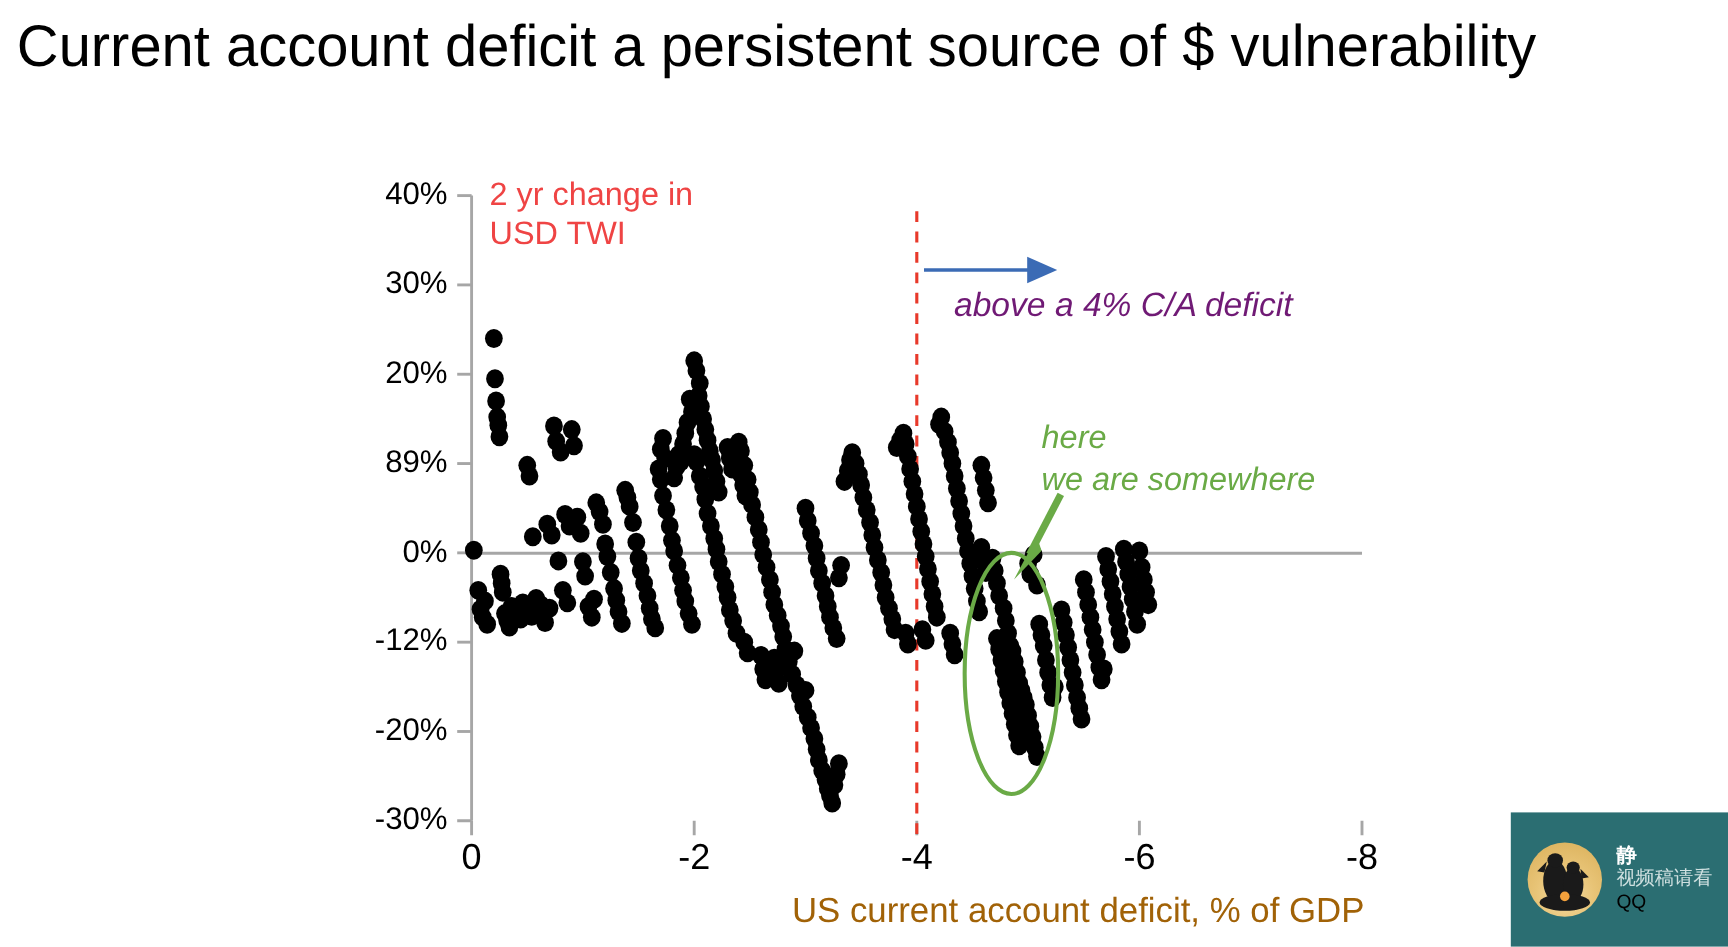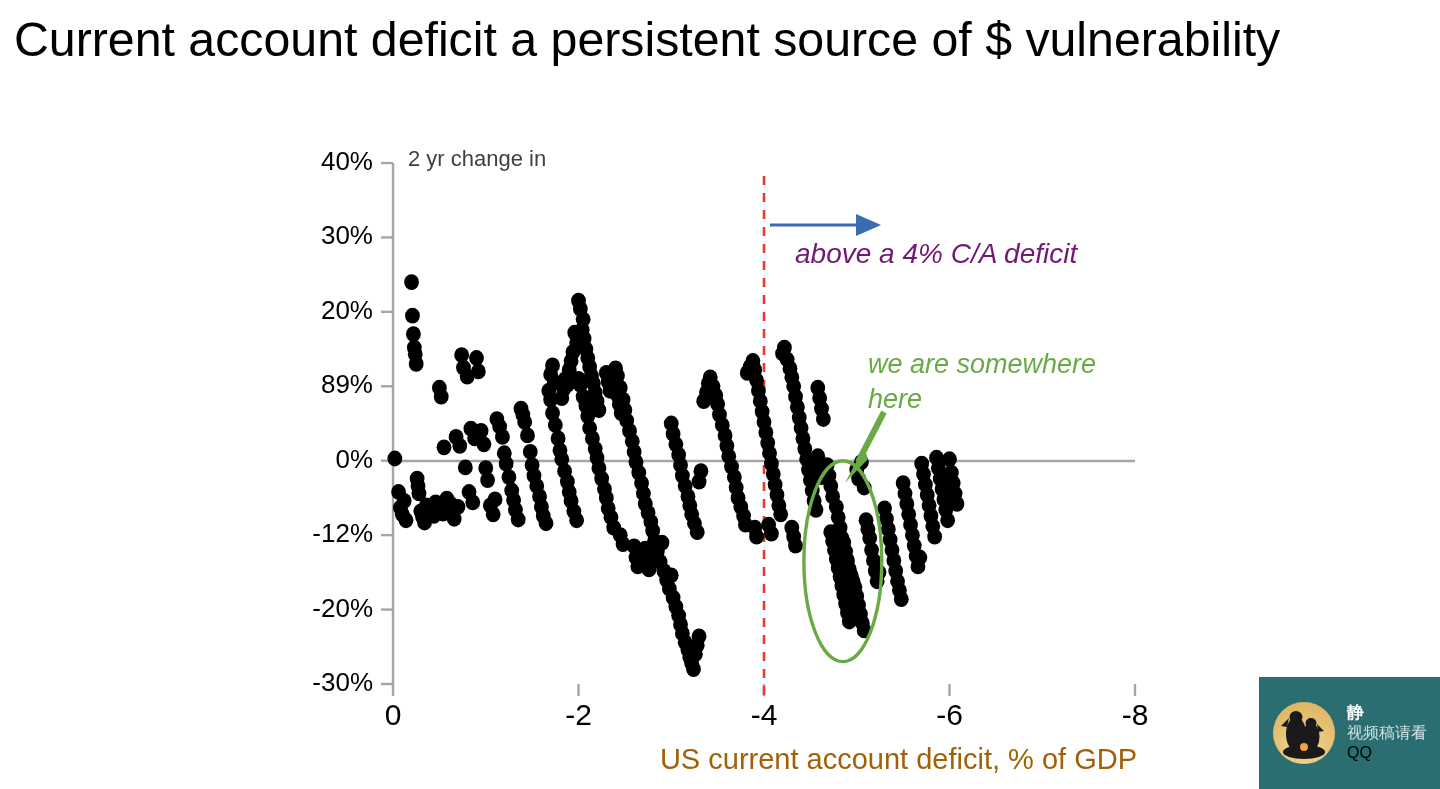--- a/index.html
+++ b/index.html
@@ -24,21 +24,21 @@
   .ytick-label{
     position:absolute;text-align:right;width:90px;
     font-size:26px;color:#000;line-height:1;
   }
   .xtick-label{
     position:absolute;text-align:center;width:80px;
     font-size:30px;color:#000;line-height:1;
   }
   #yaxis-title{
     position:absolute;left:408px;top:146px;width:240px;
-    font-size:22px;line-height:1.2;color:#404040;
+    font-size:27px;line-height:1.2;color:#ef4444;
   }
   #xaxis-title{
     position:absolute;left:392px;top:745px;width:745px;text-align:right;
     font-size:29px;color:#a16207;line-height:1;
   }
   .anno{
     position:absolute;font-style:italic;line-height:1.28;
   }
   #anno-blue{
     left:795px;top:236px;width:400px;
@@ -458,20 +458,21 @@
       </g>
 
       <g>
         <line x1="884" y1="412" x2="858" y2="462" stroke="#6AAA46" stroke-width="6"></line>
         <polygon points="868,459 845,483 864,447" fill="#6AAA46"></polygon>
       </g>
     </svg>
 
     <div id="yaxis-title">
         <div>2 yr change in</div>
+        <div>USD TWI</div>
       </div>
     <div id="xaxis-title">US current account deficit, % of GDP</div>
     <div id="ylabels">
         <div class="ytick-label" style="left: 283px; top: 148px;">40%</div>
         <div class="ytick-label" style="left: 283px; top: 222.429px;">30%</div>
         <div class="ytick-label" style="left: 283px; top: 296.857px;">20%</div>
         <div class="ytick-label" style="left: 283px; top: 371.286px;">89%</div>
         <div class="ytick-label" style="left: 283px; top: 445.714px;">0%</div>
         <div class="ytick-label" style="left: 283px; top: 520.143px;">-12%</div>
         <div class="ytick-label" style="left: 283px; top: 594.571px;">-20%</div>
@@ -482,22 +483,22 @@
         <div class="xtick-label" style="left: 538.5px; top: 700px;">-2</div>
         <div class="xtick-label" style="left: 724px; top: 700px;">-4</div>
         <div class="xtick-label" style="left: 909.5px; top: 700px;">-6</div>
         <div class="xtick-label" style="left: 1095px; top: 700px;">-8</div>
       </div>
 
     <div class="anno" id="anno-blue" style="color: #701a75;">
         <div>above a 4% C/A deficit</div>
       </div>
     <div class="anno" id="anno-green" style="color: rgb(106, 170, 70);">
+        <div>here</div>
         <div>we are somewhere</div>
-        <div>here</div>
       </div>
   </div>
 
   <div id="watermark" style="background: rgb(43, 110, 114);">
     <div id="wm-avatar">
       <svg width="62" height="62" viewBox="0 0 62 62">
         <ellipse cx="23" cy="32" rx="10" ry="17" fill="#1a1a1a"></ellipse>
         <ellipse cx="23" cy="15" rx="6.5" ry="6" fill="#1a1a1a"></ellipse>
         <path d="M16 16 L8 24 L14 25 Z" fill="#1a1a1a"></path>
         <ellipse cx="38" cy="35" rx="8.5" ry="14" fill="#1a1a1a"></ellipse>

